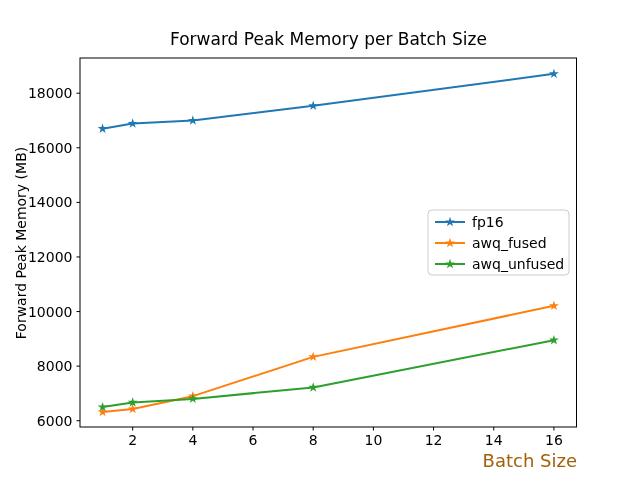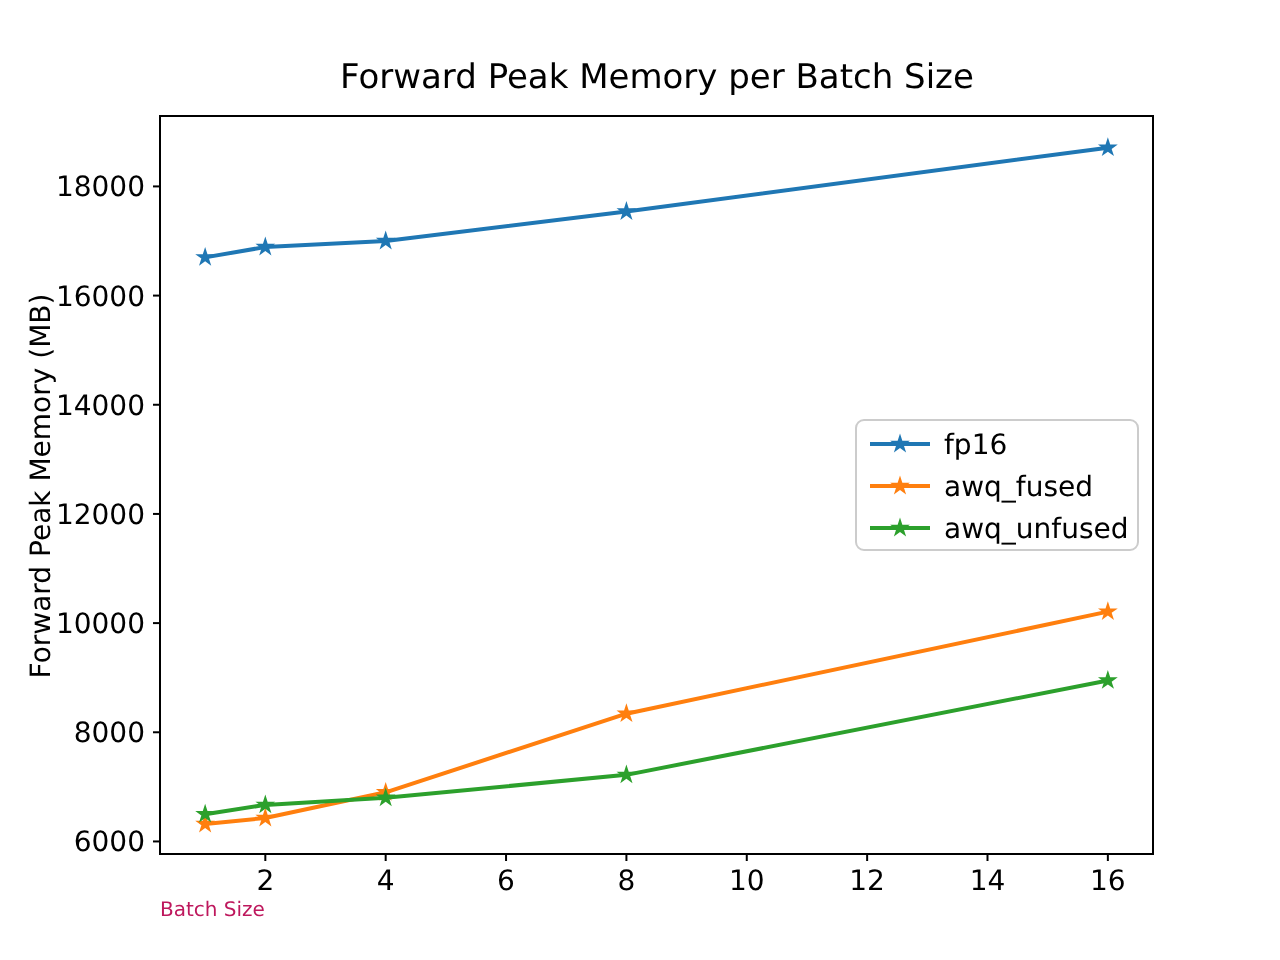--- a/index.html
+++ b/index.html
@@ -19,23 +19,23 @@
     text-align: center;
     font-size: 17px;
     color: #000000;
     white-space: nowrap;
   }
   .x-label {
     position: absolute;
     left: 80px;
     top: 450px;
     width: 497px;
-    text-align: left;
-    font-size: 10px;
-    color: #be185d;
+    text-align: right;
+    font-size: 18px;
+    color: #a16207;
     white-space: nowrap;
   }
   .y-label {
     position: absolute;
     left: 21px;
     top: 243px;
     font-size: 14px;
     color: #000000;
     white-space: nowrap;
     transform: translate(-50%, -50%) rotate(-90deg);

